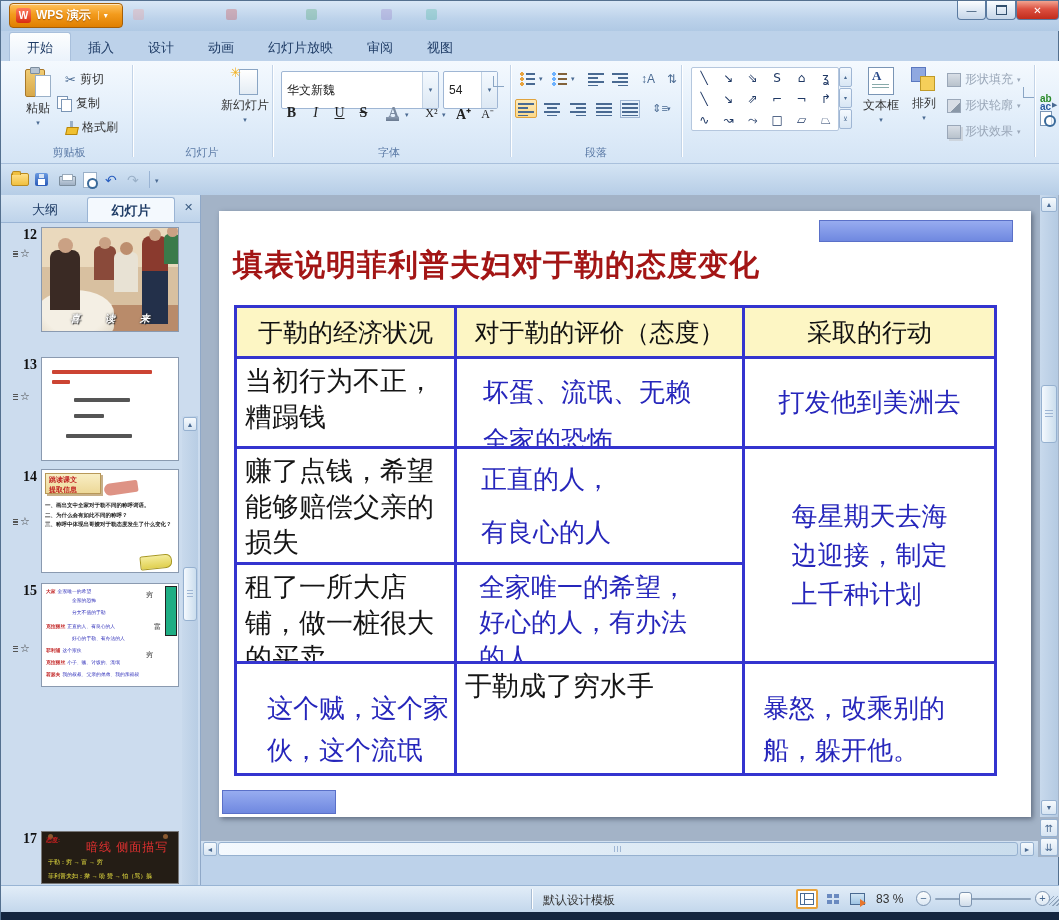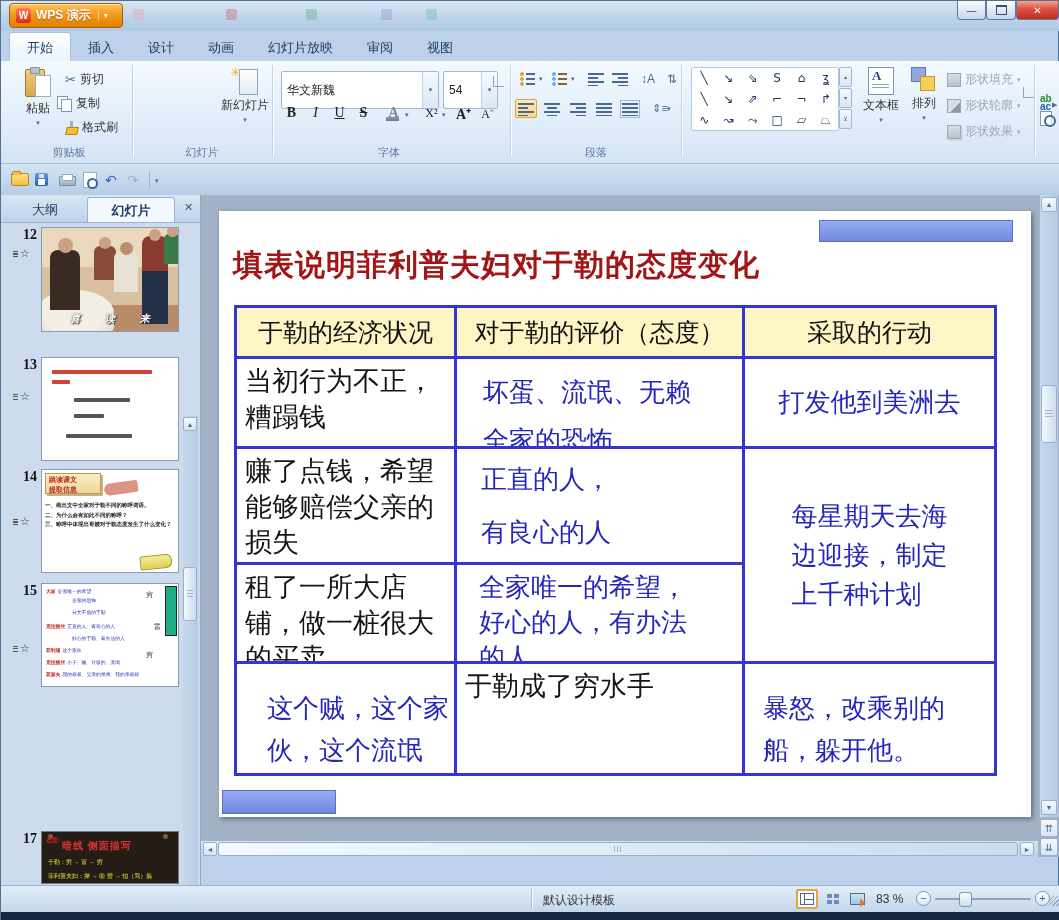--- a/index.html
+++ b/index.html
@@ -170,21 +170,21 @@
      linear-gradient(#3a3ad0,#3a3ad0) 0 11px/100% 1px no-repeat,
      linear-gradient(#3a3ad0,#3a3ad0) 0 30px/100% 1px no-repeat,
      linear-gradient(#3a3ad0,#3a3ad0) 0 49px/100% 1px no-repeat,
      linear-gradient(#3a3ad0,#3a3ad0) 0 65px/100% 1px no-repeat,
      linear-gradient(#fbf3bc,#fbf3bc) 0 0/100% 11px no-repeat;}
   .mini16 .deco{position:absolute;background:#8098e8;}
   
   .t17{background:#241d15;border:1px solid #777;}
   .t17 .pin{position:absolute;width:5px;height:5px;border-radius:50%;background:#8a5a30;}
   .t17 .lab{position:absolute;left:4px;top:4px;font-size:6px;color:#d02020;font-weight:bold;}
-  .t17 .head{position:absolute;left:20px;top:7px;font-size:10px;color:#e03030;font-weight:bold;letter-spacing:1px;}
+  .t17 .head{position:absolute;left:44px;top:7px;font-size:12px;color:#e03030;font-weight:normal;letter-spacing:1px;}
   .t17 .yl{position:absolute;font-size:6px;color:#e8e040;white-space:nowrap;}
   
   .pscroll{left:181px;top:221px;width:16px;height:663px;background:linear-gradient(90deg,#c8d9ec,#b8cde4);}
   .sbtn{box-sizing:border-box;background:linear-gradient(#f6fafd,#d6e4f2);border:1px solid #96b1d0;border-radius:2px;text-align:center;color:#4a6a92;cursor:pointer;}
   .sthumb{box-sizing:border-box;background:linear-gradient(90deg,#f4f9fe,#cadded);border:1px solid #96b1d0;border-radius:3px;cursor:grab;position:relative;}
   .sthumb::after{content:"";position:absolute;left:3px;top:50%;margin-top:-4px;right:3px;height:8px;background:repeating-linear-gradient(#9fb6d4 0 1px,transparent 1px 3px);}
   .sthumb.h::after{top:3px;bottom:3px;left:50%;right:auto;width:8px;margin-top:0;margin-left:-4px;height:auto;background:repeating-linear-gradient(90deg,#9fb6d4 0 1px,transparent 1px 3px);}
   
   .main{left:200px;top:194px;width:859px;height:662px;background:#a3b3c7;}
   .slide{left:18px;top:16px;width:812px;height:606px;background:#fff;box-shadow:2px 2px 5px rgba(30,40,60,.5);}

